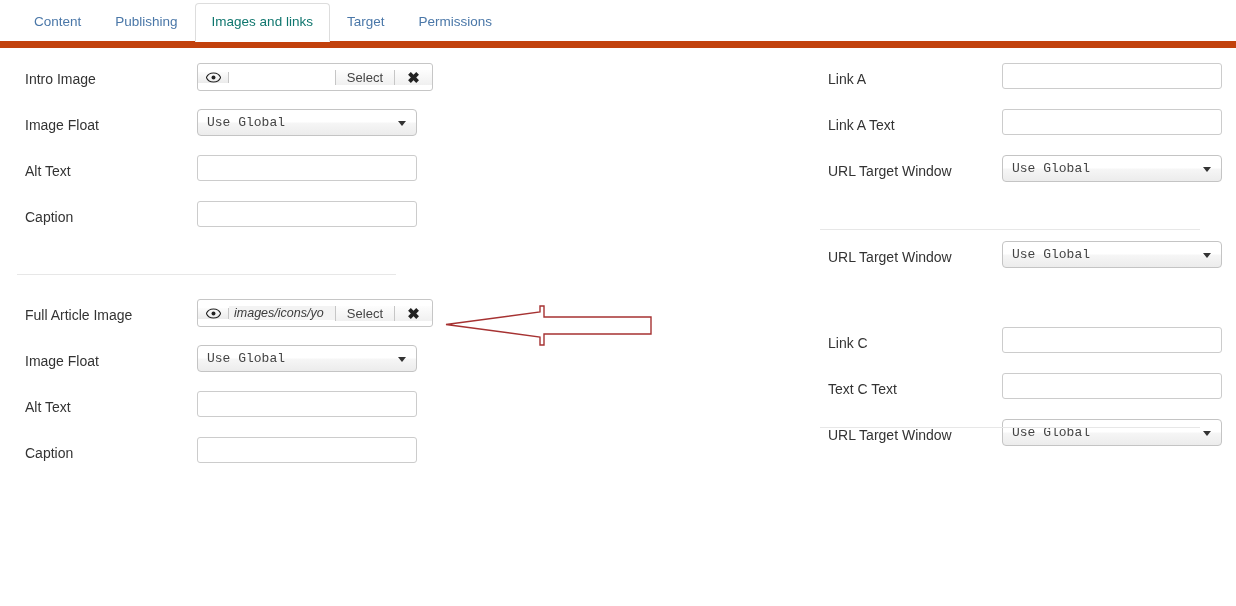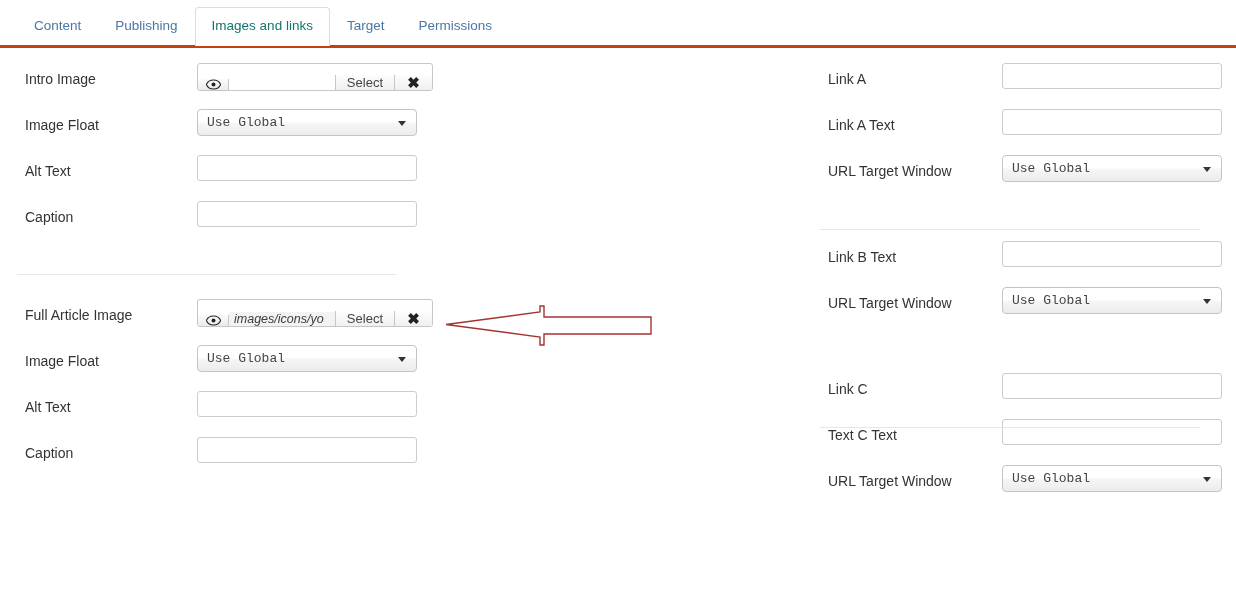--- a/index.html
+++ b/index.html
@@ -17,21 +17,21 @@
     overflow: hidden;
   }
 
   
   .tabbar {
     position: absolute;
     left: 0;
     top: 0;
     width: 1236px;
     height: 48px;
-    border-bottom: 3px solid #c2410c;
+    border-bottom: 7px solid #c2410c;
     box-sizing: border-box;
   }
   .tablist {
     position: absolute;
     left: 17px;
     bottom: -1px;
     display: flex;
     align-items: flex-end;
     list-style: none;
     margin: 0;
@@ -141,21 +141,21 @@
     width: 0;
     height: 0;
     border-left: 4px solid transparent;
     border-right: 4px solid transparent;
     border-top: 5px solid #333333;
   }
 
   
   .media-group {
     display: flex;
-    align-items: flex-end;
+    align-items: center;
     height: 28px;
     border: 1px solid #c6c6c6;
     border-radius: 3px;
     overflow: hidden;
     background: #ffffff;
     width: 236px;
     box-sizing: border-box;
   }
   .media-eye {
     width: 30px;
@@ -366,26 +366,20 @@
       <div class="select-box">
         <span class="select-value">Use Global</span>
         <span class="select-caret"></span>
       </div>
     </div>
   </div>
 
   <div class="gap-40"></div>
 
 
-  <div class="field-row">
-    <span class="field-label">Link B Text</span>
-    <div class="field-control">
-      <input class="text-input" type="text" value="" style="">
-    </div>
-  </div>
 
   <div class="field-row">
     <span class="field-label">URL Target Window</span>
     <div class="field-control">
       <div class="select-box">
         <span class="select-value">Use Global</span>
         <span class="select-caret"></span>
       </div>
     </div>
   </div>

